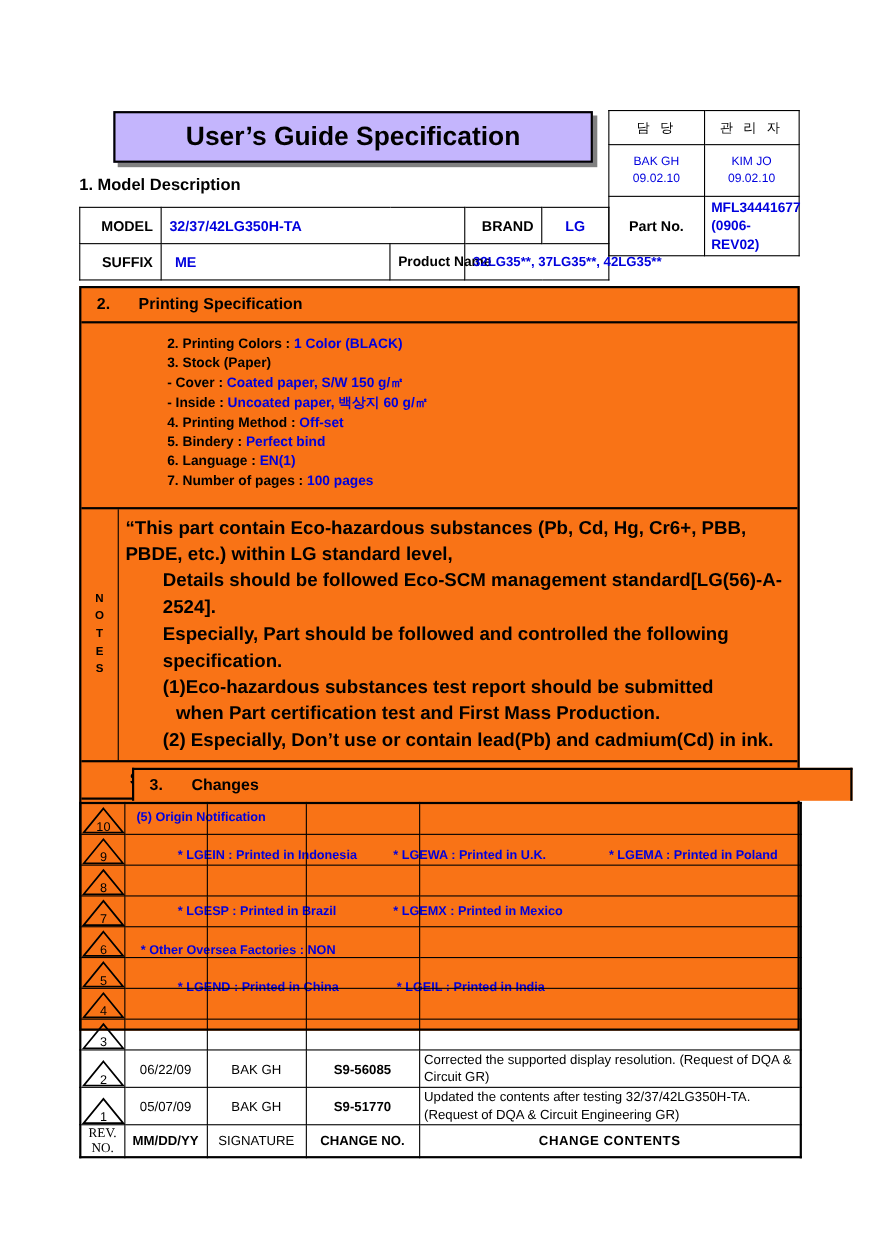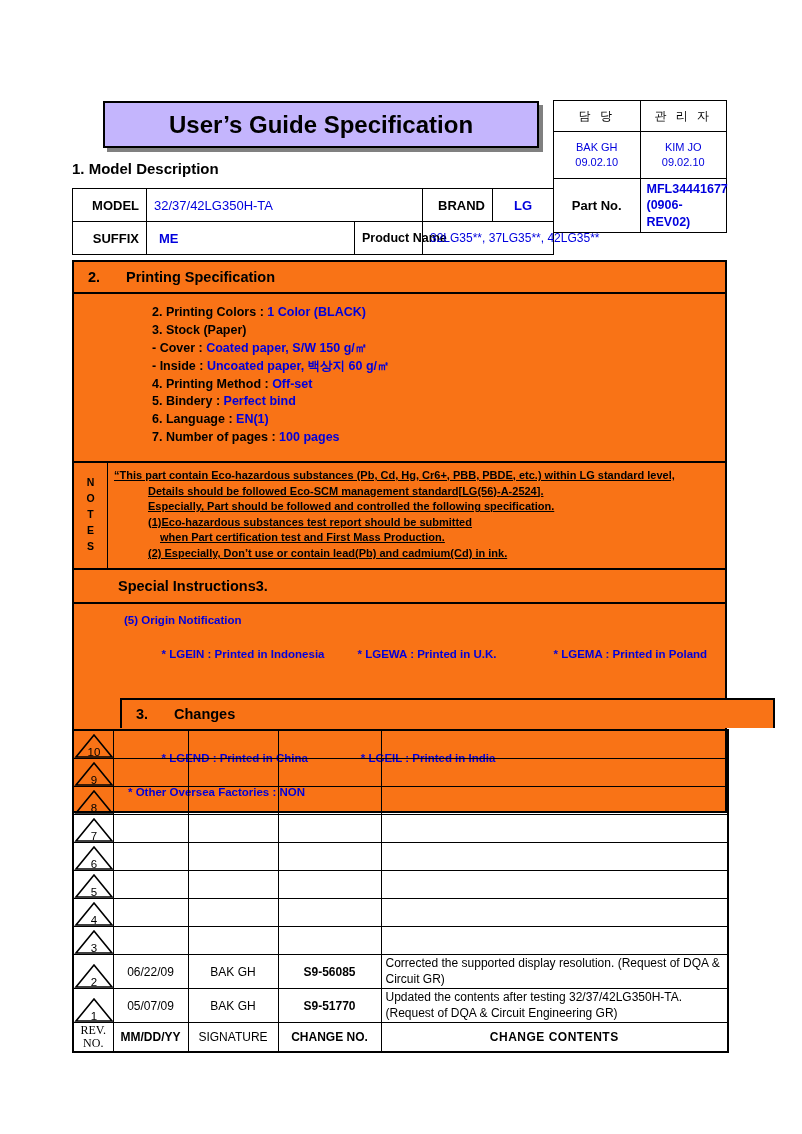--- a/index.html
+++ b/index.html
@@ -104,21 +104,21 @@
     table-layout: fixed;
   }
   .model-table td {
     border: 1.5px solid #000;
     height: 32px;
     vertical-align: middle;
     padding: 0 7px;
     font-size: 13px;
   }
   .lbl { font-weight: bold; text-align: right; font-size: 13.5px; }
-  .val-blue { color: #0000dd; font-weight: normal; font-size: 12.5px; }
+  .val-blue { color: #0000dd; font-weight: bold; font-size: 12.5px; }
   .val-blue-b { color: #0000dd; font-weight: bold; font-size: 13px; text-align:center; }
 
   
   .frame {
     position: absolute;
     left: 72px;
     width: 655px;
     border: 2px solid #000;
     box-sizing: border-box;
     background: #f97316;
@@ -154,24 +154,23 @@
     align-items: center;
     justify-content: center;
     font-size: 10.5px;
     font-weight: bold;
     line-height: 1.52;
     padding: 4px 0;
   }
   .notes-body {
     flex: 1;
     padding: 5px 4px 6px 6px;
-    font-size: 11px;
+    font-size: 17px;
     font-weight: bold;
     line-height: 1.42;
-    text-decoration: underline;
   }
   .ind1 { padding-left: 34px; }
   .ind2 { padding-left: 46px; }
 
   
   .special-band {
     border-top: 2px solid #000;
     font-size: 14.5px;
     font-weight: bold;
     padding: 8px 0 8px 44px;
@@ -335,24 +334,24 @@
     <div class="special-band">Special Instructions3.</div>
 
     <div class="origin-body">
       <div class="ohead">(5) Origin Notification</div>
       <div class="origin-row">
         <span class="ocol1">* LGEIN : Printed in Indonesia</span><span class="ocol2">* LGEWA : Printed in U.K.</span><span>* LGEMA : Printed in Poland</span>
       </div>
       <div class="origin-row">
         <span class="ocol1">* LGESP : Printed in Brazil</span><span class="ocol2">* LGEMX : Printed in Mexico</span>
       </div>
+      <div class="origin-row" style="padding-left:10px">* Other Oversea Factories : NON</div>
       <div class="origin-row">
         <span class="ocol1">* LGEND : Printed in China</span><span class="ocol2"> * LGEIL : Printed in India</span>
       </div>
-      <div class="origin-row" style="padding-left:10px">* Other Oversea Factories : NON</div>
     </div>
   </div>
 
   <div class="frame" style="top:698px;border-bottom-width:0;margin-left:48px;">
     <div class="band-title" style="border-bottom:none;padding:6px 0 6px 14px;">
       <span class="num">3.</span><span>Changes</span>
     </div>
   </div>
 
   <table class="changes-table" style="top:729px;border:2px solid #000;">

